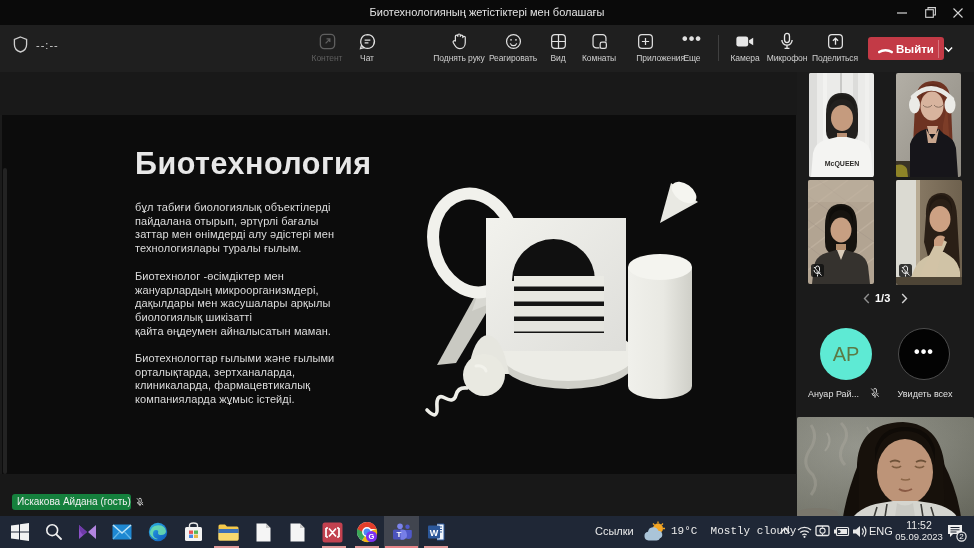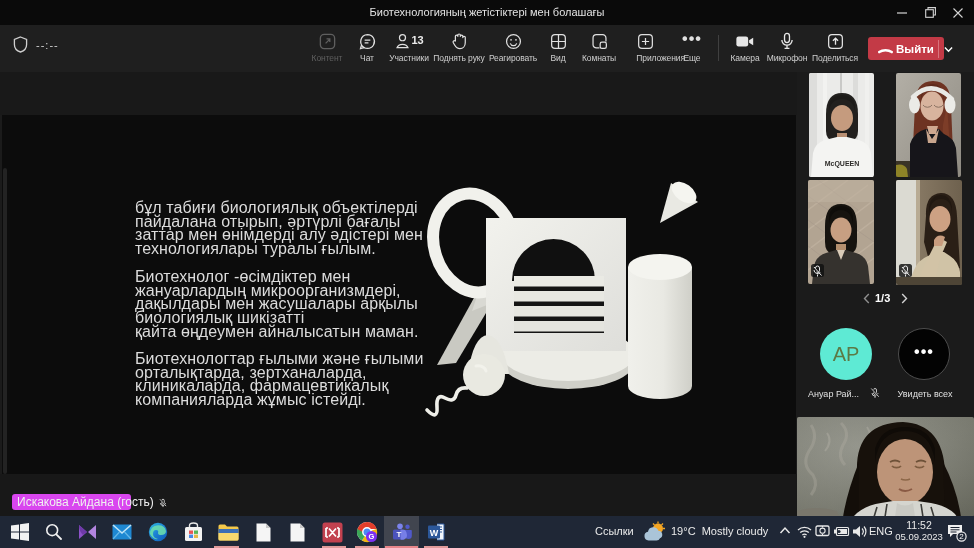--- a/index.html
+++ b/index.html
@@ -13,24 +13,24 @@
 #toolbar { left:0; top:25px; width:974px; height:47px; background:#1f1f1f; }
 .titem { position:absolute; top:32px; width:80px; margin-left:-40px; text-align:center; color:#d6d6d6; }
 .titem .lbl { font-size:8.5px; letter-spacing:-0.1px; margin-top:2px; color:#cfcfcf; white-space:nowrap; }
 .titem svg { display:block; margin:0 auto; }
 .dim { color:#5f5f5f !important; }
 #leavebtn { left:868px; top:37px; width:76px; height:23px; background:#c33a46; border-radius:3px; color:#fff; }
 
 #screen { left:2px; top:115px; width:794px; height:359px; background:#0c0c0c; }
 #stagebot { left:0px; top:474px; width:797px; height:42px; background:#181818; }
 #stagetop { left:0px; top:72px; width:797px; height:43px; background:#191919; }
-#namechip { left:12px; top:494px; width:119px; height:16px; background:#d946ef; border-radius:3px; color:#f0f0f0; font-size:12px; line-height:16px; padding-left:5px; white-space:nowrap; }
+#namechip { left:12px; top:494px; width:119px; height:16px; background:#15803d; border-radius:3px; color:#f0f0f0; font-size:10px; line-height:16px; padding-left:5px; white-space:nowrap; }
 
 #slidetitle { left:135px; top:145.5px; font-size:30.5px; font-weight:bold; color:#e8e8e8; letter-spacing:0.5px; }
-.para { left:135px; color:#dcdcdc; font-size:16px; line-height:13.7px; letter-spacing:0.1px; }
+.para { left:135px; color:#dcdcdc; font-size:11px; line-height:13.7px; letter-spacing:0.1px; }
 
 .tile { overflow:hidden; border-radius:2px; }
 .avlabel { position:absolute; font-size:9px; color:#e0e0e0; white-space:nowrap; }
 
 #taskbar { left:0; top:516px; width:974px; height:32px; background:#1f2736; }
 .tbtext { color:#eaeaea; font-size:11px; }
 </style>
 </head>
 <body>
 <div id="app">
@@ -61,27 +61,20 @@
       </svg>
     <div class="lbl dim">Контент</div>
   </div>
   <div class="titem" style="left:367px;">
     <svg width="19" height="19" viewBox="0 0 20 20">
         <path d="M10 2.7 a7.3 7.3 0 1 1 -6.3 11 L2.6 17.4 L6.5 16.3 A7.3 7.3 0 0 1 10 2.7 Z" fill="none" stroke="#e0e0e0" stroke-width="1.3"></path>
         <path d="M7 8.6 h6 M7 11.4 h4" stroke="#e0e0e0" stroke-width="1.2"></path>
       </svg>
     <div class="lbl">Чат</div>
   </div>
-  <div class="titem" style="left:409px;">
-    <div style="height:19px;"><svg width="17" height="19" viewBox="0 0 18 20" style="display:inline-block;vertical-align:top;">
-          <circle cx="9" cy="6" r="3.2" fill="none" stroke="#e0e0e0" stroke-width="1.3"></circle>
-          <path d="M3.2 16.5 a6 4.8 0 0 1 11.6 0 Z" fill="none" stroke="#e0e0e0" stroke-width="1.3"></path>
-        </svg><span style="font-size:11px;font-weight:bold;color:#ececec;vertical-align:top;line-height:16px;">13</span></div>
-    <div class="lbl">Участники</div>
-  </div>
   <div class="titem" style="left:459px;">
     <svg width="18" height="19" viewBox="0 0 18 20">
         <path d="M5.2 9.5 V4.6 a1.3 1.3 0 0 1 2.6 0 V3.4 a1.3 1.3 0 0 1 2.6 0 V4.6 a1.3 1.3 0 0 1 2.6 0 V5.8 a1.3 1.3 0 0 1 2.6 0 V11 c0 4-2.4 6.5-5.6 6.5 -2.8 0-4.2-1.4-5.6-3.8 L3 11.3 c-.8-1.3.6-2.6 1.8-1.9 Z" fill="none" stroke="#e0e0e0" stroke-width="1.3" stroke-linejoin="round"></path>
       </svg>
     <div class="lbl">Поднять руку</div>
   </div>
   <div class="titem" style="left:513px;">
     <svg width="19" height="19" viewBox="0 0 20 20">
         <circle cx="10" cy="10" r="7.3" fill="none" stroke="#e0e0e0" stroke-width="1.3"></circle>
         <circle cx="7.4" cy="8.2" r="0.9" fill="#e0e0e0"></circle>
@@ -145,20 +138,21 @@
     <div class="abs" style="left:70px;top:3px;width:1px;height:18px;background:#d8737c;"></div>
     <svg class="abs" style="left:75.5px;top:9px;" width="9" height="7" viewBox="0 0 10 7">
         <path d="M1 1.2 L5 5.4 L9 1.2" fill="none" stroke="#fff" stroke-width="1.6"></path>
       </svg>
   </div>
 
   <div class="abs" id="stagetop"></div>
   <div class="abs" id="screen"></div>
   <div class="abs" id="stagebot"></div>
 
+  <div class="abs" id="slidetitle">Биотехнология</div>
   <div class="abs para" style="top:201px;">бұл табиғи биологиялық объектілерді<br>пайдалана отырып, әртүрлі бағалы<br>заттар мен өнімдерді алу әдістері мен<br>технологиялары туралы ғылым.</div>
   <div class="abs para" style="top:270px;">Биотехнолог -өсімдіктер мен<br>жануарлардың микроорганизмдері,<br>дақылдары мен жасушалары арқылы<br>биологиялық шикізатті<br>қайта өңдеумен айналысатын маман.</div>
   <div class="abs para" style="top:352px;">Биотехнологтар ғылыми және ғылыми<br>орталықтарда, зертханаларда,<br>клиникаларда, фармацевтикалық<br>компанияларда жұмыс істейді.</div>
   <div class="abs" style="left:3px;top:168px;width:4px;height:306px;background:#232323;border-radius:2px;"></div>
   <svg class="abs" style="left:420px;top:175px;" width="290" height="250" viewBox="0 0 290 250">
     <defs>
       <linearGradient id="pnl" x1="0" y1="0" x2="1" y2="1">
         <stop offset="0" stop-color="#f2f2ed"></stop>
           <stop offset="1" stop-color="#dededa"></stop>
       </linearGradient>
@@ -418,21 +412,21 @@
       <path d="M11 5 h4 M11 7.5 h4 M11 10 h4" stroke="#2b579a" stroke-width="1"></path>
       <rect x="1" y="3.5" width="12" height="13" rx="1" fill="#2b579a"></rect>
       <text x="7" y="13.5" font-size="9" fill="#fff" text-anchor="middle" font-family="Liberation Sans" font-weight="bold">W</text>
     </svg>
   <div class="abs tbtext" style="left:595px;top:525px;">Ссылки</div>
   <svg class="abs" style="left:644px;top:521px;" width="23" height="22" viewBox="0 0 23 22">
       <circle cx="14" cy="7.5" r="5" fill="#f5a623"></circle>
       <path d="M14 0.5 v2 M21 7.5 h-2 M19 2.5 l-1.5 1.5 M9 2.5 l1.5 1.5" stroke="#f5a623" stroke-width="1.3"></path>
       <path d="M4.5 19.5 a4.4 4.4 0 0 1 -0.5 -8.7 a5.4 5.4 0 0 1 10.4 -1.1 a4 4 0 0 1 1.6 7.6 q-1 2.2 -3.5 2.2 Z" fill="#aac4d8"></path>
     </svg>
-  <div class="abs tbtext" style="left:671px;top:525px;">19°C&nbsp;&nbsp;Mostly cloudy</div>
+  <div class="abs tbtext" style="left:671px;top:525px;font-family:Liberation Mono, monospace;">19°C&nbsp;&nbsp;Mostly cloudy</div>
   <svg class="abs" style="left:779px;top:526px;" width="12" height="9" viewBox="0 0 12 9">
       <path d="M1.5 7 L6 2 L10.5 7" fill="none" stroke="#e8e8e8" stroke-width="1.5"></path>
     </svg>
   <svg class="abs" style="left:797px;top:525px;" width="15" height="13" viewBox="0 0 15 13">
       <path d="M1 5 a9.5 9.5 0 0 1 13 0 M3.2 7.6 a6.3 6.3 0 0 1 8.6 0 M5.4 10 a3.2 3.2 0 0 1 4.2 0" fill="none" stroke="#e8e8e8" stroke-width="1.3"></path>
       <circle cx="7.5" cy="11.8" r="1.1" fill="#e8e8e8"></circle>
     </svg>
   <svg class="abs" style="left:815px;top:525px;" width="15" height="13" viewBox="0 0 15 13">
       <rect x="1" y="1" width="13" height="9.5" rx="1.5" fill="none" stroke="#e8e8e8" stroke-width="1.3"></rect>
       <circle cx="7.5" cy="5.7" r="2.6" fill="none" stroke="#e8e8e8" stroke-width="1.1"></circle>

